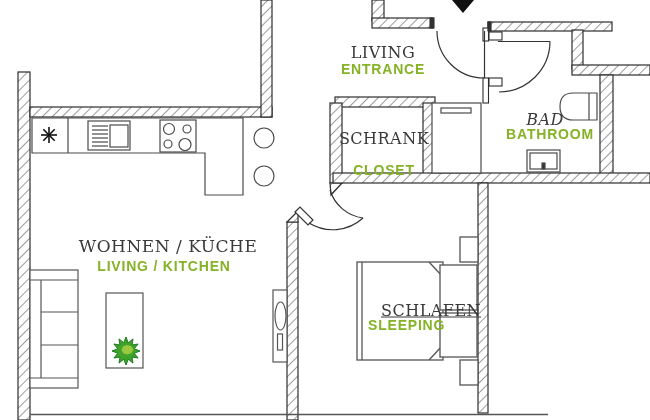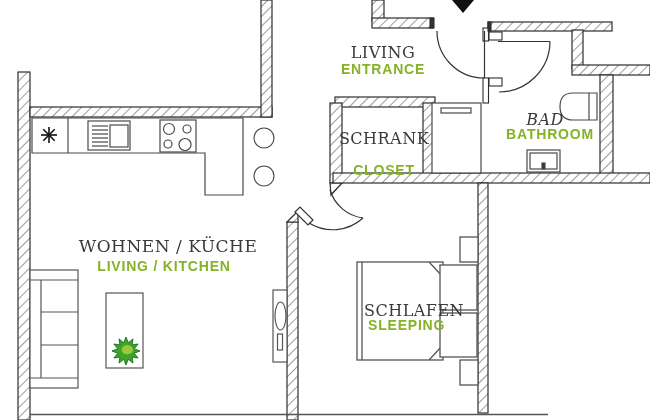--- a/index.html
+++ b/index.html
@@ -177,16 +177,16 @@
 
   <div class="room-label" style="left:383px; top:52px;">LIVING</div>
   <div class="room-sublabel" style="left:383px; top:69px;">ENTRANCE</div>
 
   <div class="room-label" style="left:384px; top:138px;">SCHRANK</div>
   <div class="room-sublabel" style="left:384px; top:154px;margin-top:16px;">CLOSET</div>
 
   <div class="room-label" style="left:545px; top:119px;font-style:italic;">BAD</div>
   <div class="room-sublabel" style="left:550px; top:134px;">BATHROOM</div>
 
-  <div class="room-label left-align" style="left:364px; top:310px;">SCHLAFEN</div>
+  <div class="room-label left-align" style="left:381px; top:310px;text-decoration:underline;">SCHLAFEN</div>
   <div class="room-sublabel left-align" style="left:368px; top:325px;">SLEEPING</div>
 
 </div>
 
 </body></html>

